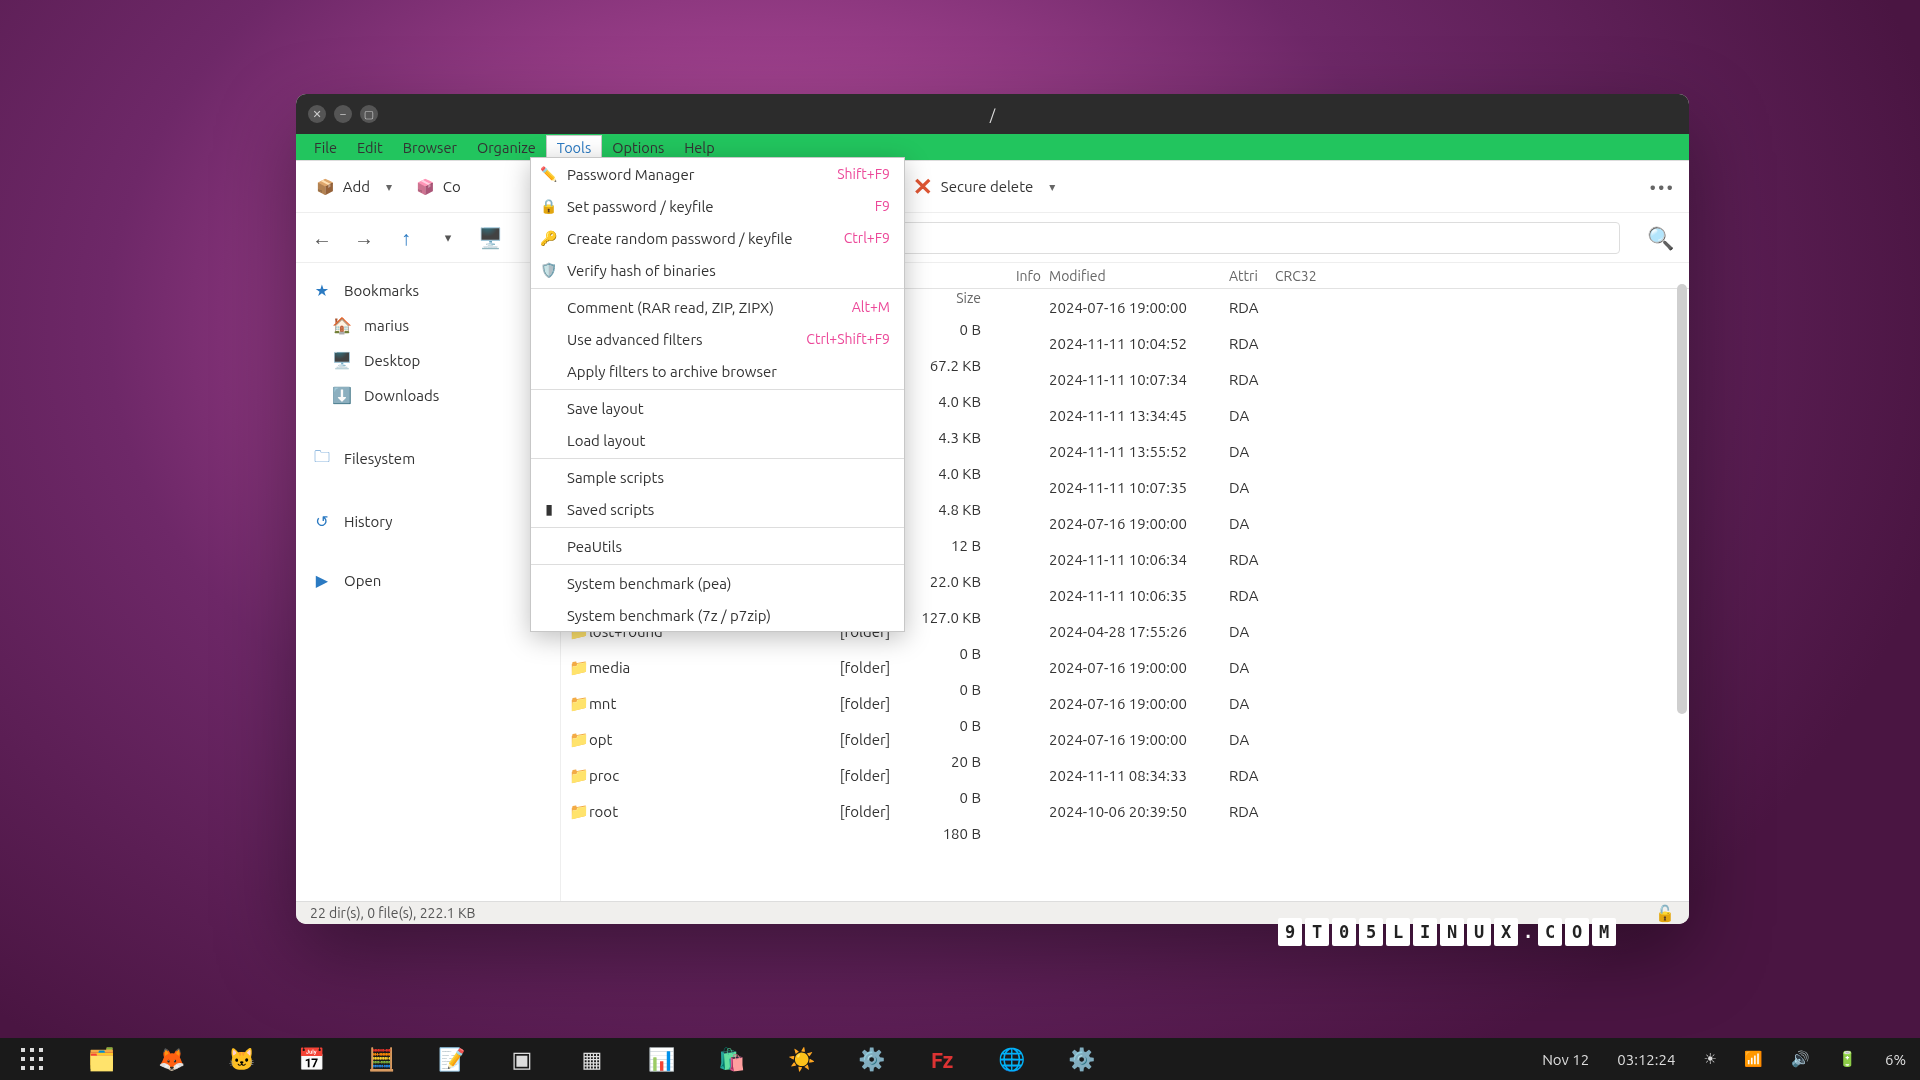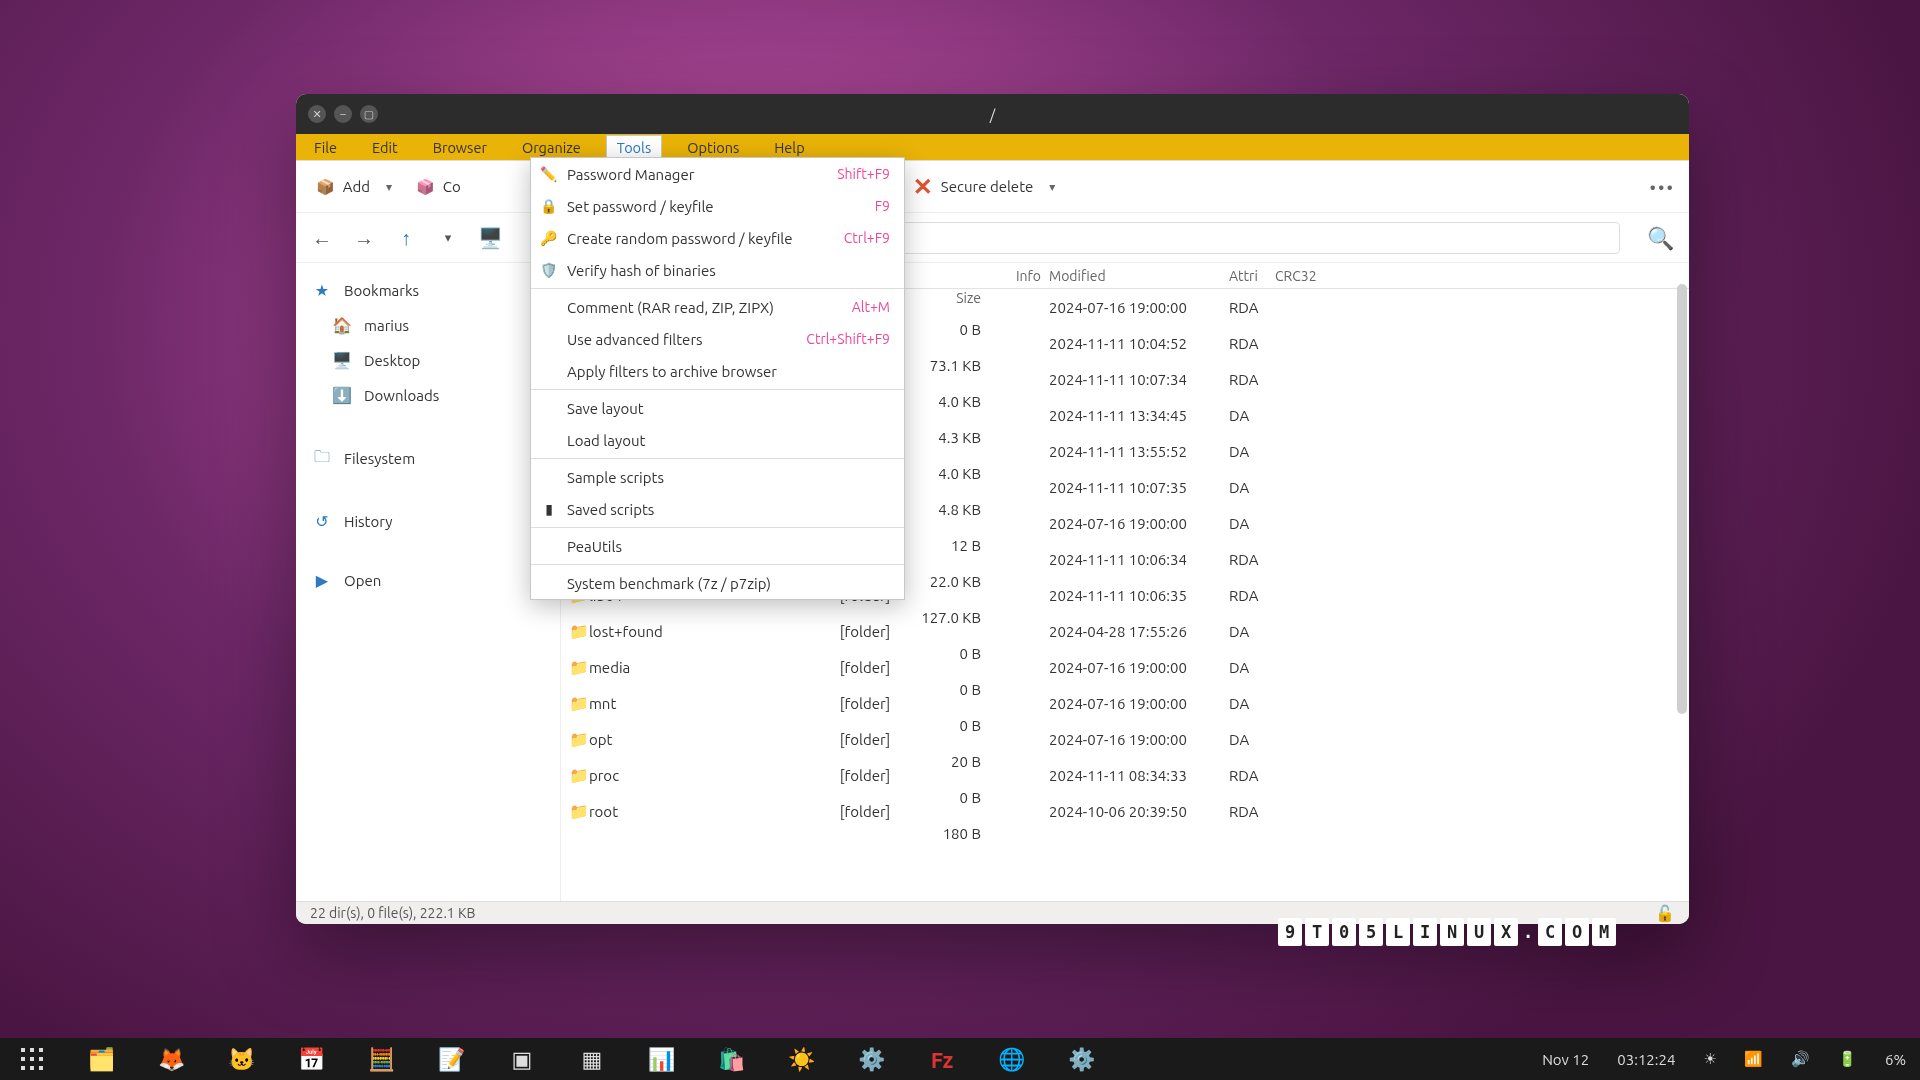--- a/index.html
+++ b/index.html
@@ -9,21 +9,21 @@
     position: relative; overflow: hidden;
   }
 
   
   .win { position: absolute; left: 296px; top: 94px; width: 1393px; height: 830px; background: #f7f7f5; border-radius: 10px; box-shadow: 0 30px 80px rgba(0,0,0,.4); overflow: hidden; display:flex; flex-direction:column; }
   .titlebar { height: 40px; background: #2c2c2c; display:flex; align-items:center; color:#ddd; font-size:15px; }
   .tb-btns { display:flex; gap:8px; padding-left:12px; }
   .tb-btn { width:18px; height:18px; border-radius:50%; background:#555; display:flex; align-items:center; justify-content:center; color:#ccc; font-size:11px; line-height:1; }
   .tb-title { position:absolute; left:50%; transform:translateX(-50%); }
 
-  .menubar { height: 27px; background:#eab308; display:flex; align-items:center; padding-left:8px; font-size:14.5px; color:#333; border-bottom:1px solid #ddd;gap:15px; }
+  .menubar { height: 27px; background:#22c55e; display:flex; align-items:center; padding-left:8px; font-size:14.5px; color:#333; border-bottom:1px solid #ddd; }
   .menubar span { padding: 3px 10px; }
   .menubar .active { background:#fff; color:#2b7ac2; border:1px solid #c9c9c9; border-bottom:none; }
 
   .toolbar { height: 52px; background:#fff; display:flex; align-items:center; padding:0 14px; gap:12px; font-size:15px; color:#333; border-bottom:1px solid #eee; }
   .tbtn { display:flex; align-items:center; gap:8px; padding:4px 6px; }
   .chev { color:#666; font-size:12px; margin-left:8px; }
   .ellipsis { margin-left:auto; letter-spacing:2px; font-size:18px; color:#666; }
 
   .navbar { height: 50px; background:#fff; display:flex; align-items:center; padding:0 14px; gap:18px; border-bottom:1px solid #eee; }
   .navbtn { width:24px; text-align:center; color:#555; font-size:20px; }
@@ -176,21 +176,21 @@
             <div class="c-type"></div>
             <div class="c-size">0 B</div>
             <div class="c-info"></div>
             <div class="c-mod">2024-07-16 19:00:00</div>
             <div class="c-attr">RDA</div>
             <div class="c-crc"></div>
           </div>
           <div class="row">
             <div class="c-name"><span class="folder-ic"></span><span></span></div>
             <div class="c-type"></div>
-            <div class="c-size">73.1 KB</div>
+            <div class="c-size">67.2 KB</div>
             <div class="c-info"></div>
             <div class="c-mod">2024-11-11 10:04:52</div>
             <div class="c-attr">RDA</div>
             <div class="c-crc"></div>
           </div>
           <div class="row">
             <div class="c-name"><span class="folder-ic"></span><span></span></div>
             <div class="c-type"></div>
             <div class="c-size">4.0 KB</div>
             <div class="c-info"></div>
@@ -363,20 +363,23 @@
     </div>
     <div class="mi">
       <span class="mic">▮</span>
       <span>Saved scripts</span>
     </div>
     <div class="msep"></div>
     <div class="mi">
       <span>PeaUtils</span>
     </div>
     <div class="msep"></div>
+    <div class="mi">
+      <span>System benchmark (pea)</span>
+    </div>
     <div class="mi">
       <span>System benchmark (7z / p7zip)</span>
     </div>
   </div>
 
 <div class="wm" id="wm">
     <span>9</span>
     <span>T</span>
     <span>0</span>
     <span>5</span>

